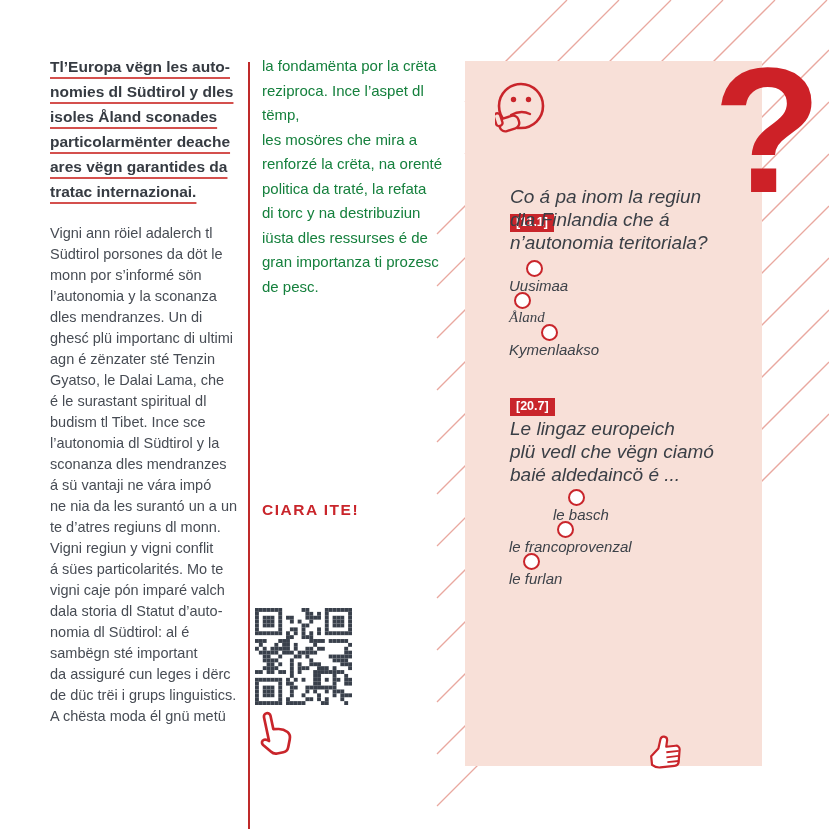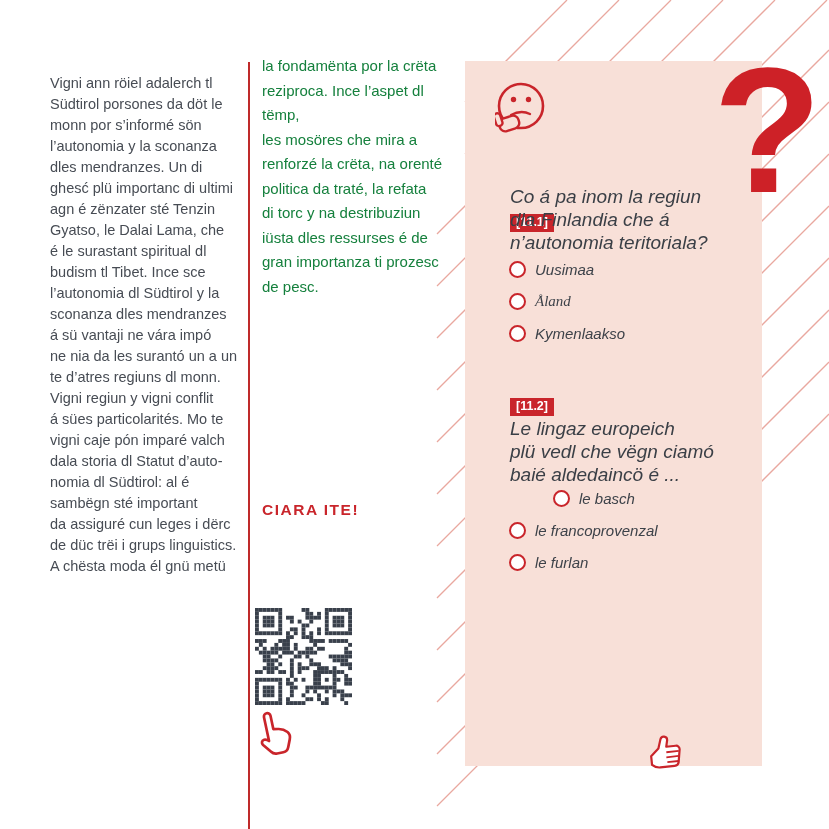--- a/index.html
+++ b/index.html
@@ -22,21 +22,21 @@
   .cta-action{letter-spacing:1.5px;}
   #qr{position:absolute;left:255px;top:608px;width:97px;height:97px;z-index:1;}
   #pointer{position:absolute;left:256px;top:708px;width:38px;height:52px;z-index:1;transform:rotate(-12deg);}
   
   #panel{position:absolute;left:465px;top:61px;width:297px;height:705px;background:#f8e0d8;z-index:1;}
   #think{position:absolute;left:30px;top:20px;width:52px;height:54px;}
   .badge{position:absolute;left:45px;background:#c9252b;color:#fff;font-size:12.5px;font-weight:bold;
          padding:2px 6px 3px 6px;line-height:13px;}
   .question{position:absolute;left:45px;width:230px;font-style:italic;font-size:19px;
             line-height:23px;color:#3a3f46;}
-  .opt-row{position:absolute;left:44px;display:flex;align-items:center;height:18px;}
+  .opt-row{position:absolute;left:44px;display:flex;align-items:center;height:18px;flex-direction:column;}
   .radio{width:13px;height:13px;border:2.6px solid #c9252b;border-radius:50%;background:#fff;
          margin-right:9px;flex:none;}
   .opt-label{font-style:italic;font-size:15px;color:#3d4249;white-space:nowrap;}
   #qmark{position:absolute;left:713px;top:42px;z-index:2;font-size:178px;font-weight:800;
          line-height:1;color:#cd2127;letter-spacing:-4px;}
   #thumbs{position:absolute;left:176px;top:670px;width:46px;height:46px;transform:rotate(-6deg);}
 </style>
 </head>
 <body>
 
@@ -55,20 +55,26 @@
       <line x1="437" y1="546" x2="829" y2="154"></line>
       <line x1="437" y1="598" x2="829" y2="206"></line>
       <line x1="437" y1="650" x2="829" y2="258"></line>
       <line x1="437" y1="702" x2="829" y2="310"></line>
       <line x1="437" y1="754" x2="829" y2="362"></line>
       <line x1="437" y1="806" x2="829" y2="414"></line>
     </g>
   </svg>
 
   <div id="left-col">
+    <div class="headline ml">Tl’Europa vëgn les auto-
+nomies dl Südtirol y dles
+isoles Åland sconades
+particolarmënter deache
+ares vëgn garantides da
+tratac internazionai.</div>
     <div class="body-text ml">Vigni ann röiel adalerch tl
 Südtirol porsones da döt le
 monn por s’informé sön
 l’autonomia y la sconanza
 dles mendranzes. Un di
 ghesć plü importanc di ultimi
 agn é zënzater sté Tenzin
 Gyatso, le Dalai Lama, che
 é le surastant spiritual dl
 budism tl Tibet. Ince sce
@@ -436,21 +442,21 @@
     </div>
     <div class="opt-row" style="top:231px;font-family:Liberation Serif, serif;">
       <span class="radio"></span>
       <span class="opt-label">Åland</span>
     </div>
     <div class="opt-row" style="top:263px;">
       <span class="radio"></span>
       <span class="opt-label">Kymenlaakso</span>
     </div>
 
-    <div class="badge" style="top:337px;">[11.2]</div>
+    <div class="badge" style="top:337px;">[20.7]</div>
     <div class="question ml" style="top:356px;">Le lingaz europeich
 plü vedl che vëgn ciamó
 baié aldedaincö é ...</div>
 
     <div class="opt-row" style="top:428px;padding-left:44px;">
       <span class="radio"></span>
       <span class="opt-label">le basch</span>
     </div>
     <div class="opt-row" style="top:460px;">
       <span class="radio"></span>

